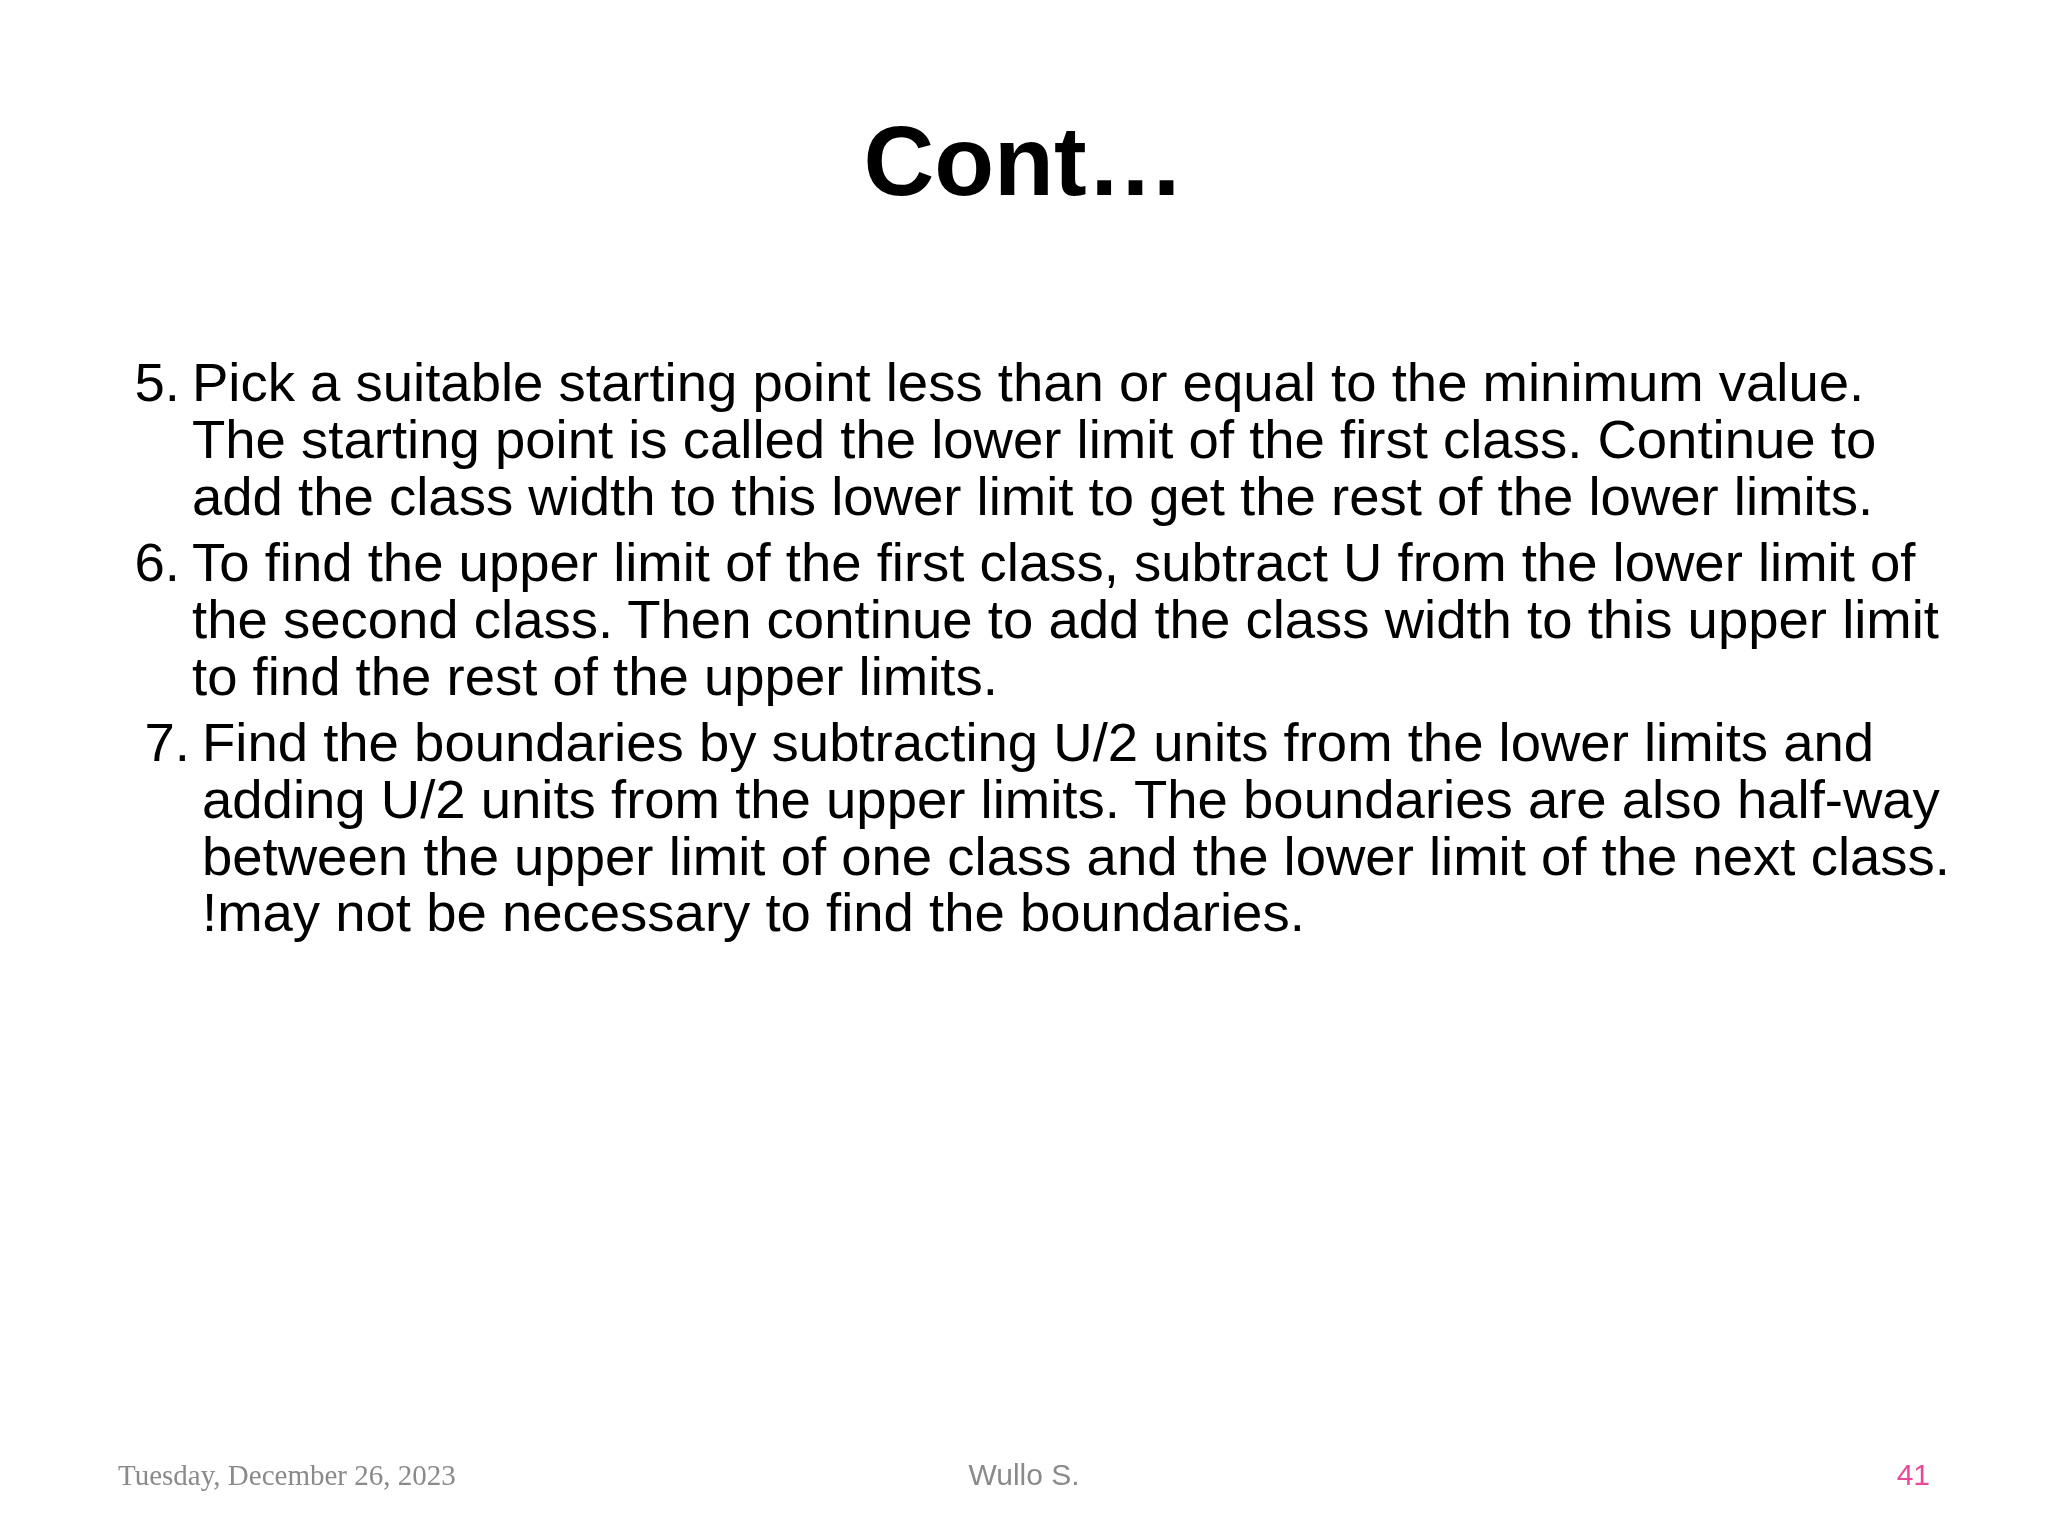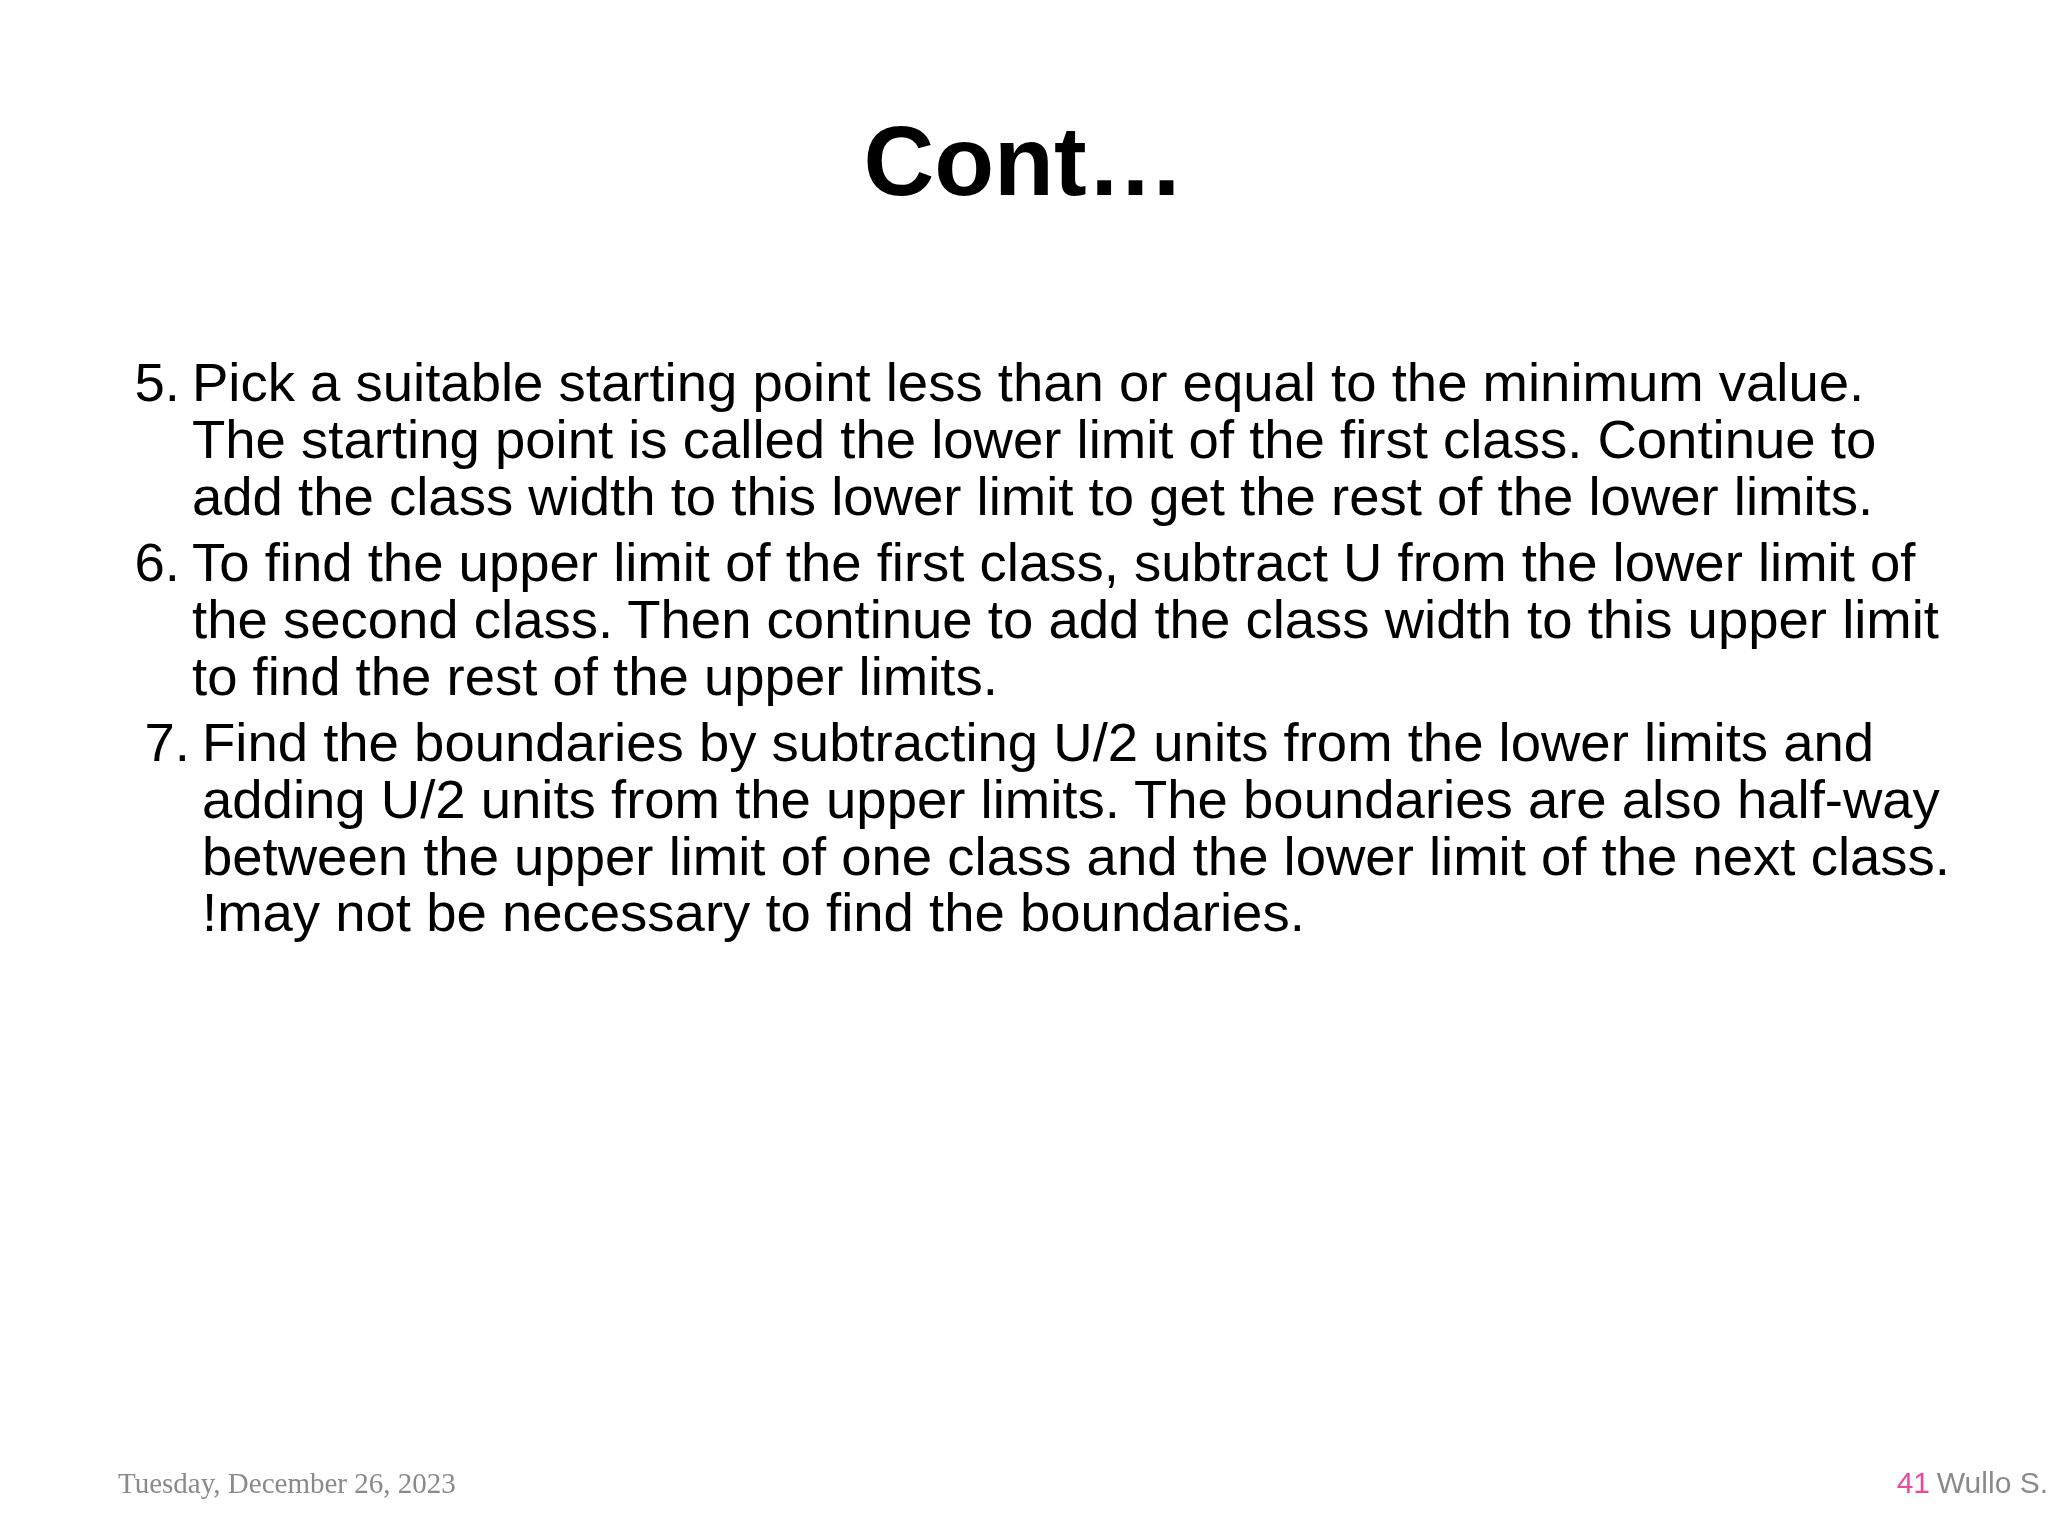--- a/index.html
+++ b/index.html
@@ -56,39 +56,39 @@
     flex: 1 1 auto;
   }
   .point.p5 .num { width: 72px; }
   .point.p6 .num { width: 72px; }
   .point.p7 .num { width: 72px; padding-left: 10px; }
   .point.p7 { margin-top: 6px; }
   .point.p6 { margin-top: 6px; }
 
   .footer {
     position: absolute;
-    bottom: 8px;
+    bottom: 16px;
     left: 0;
     width: 2048px;
     height: 95px;
   }
   .footer-date {
     position: absolute;
     left: 118px;
     bottom: 28px;
     font-size: 29px;
     color: #8a8a8a;
     font-family: "Liberation Serif", serif;
   }
   .footer-author {
     position: absolute;
     left: 0;
     width: 2048px;
     bottom: 28px;
-    text-align: right;
+    text-align: center;
     font-size: 30px;
     color: #8a8a8a;
   }
   .footer-page {
     position: absolute;
     right: 118px;
     bottom: 28px;
     font-size: 30px;
     color: #ec4899;
   }

